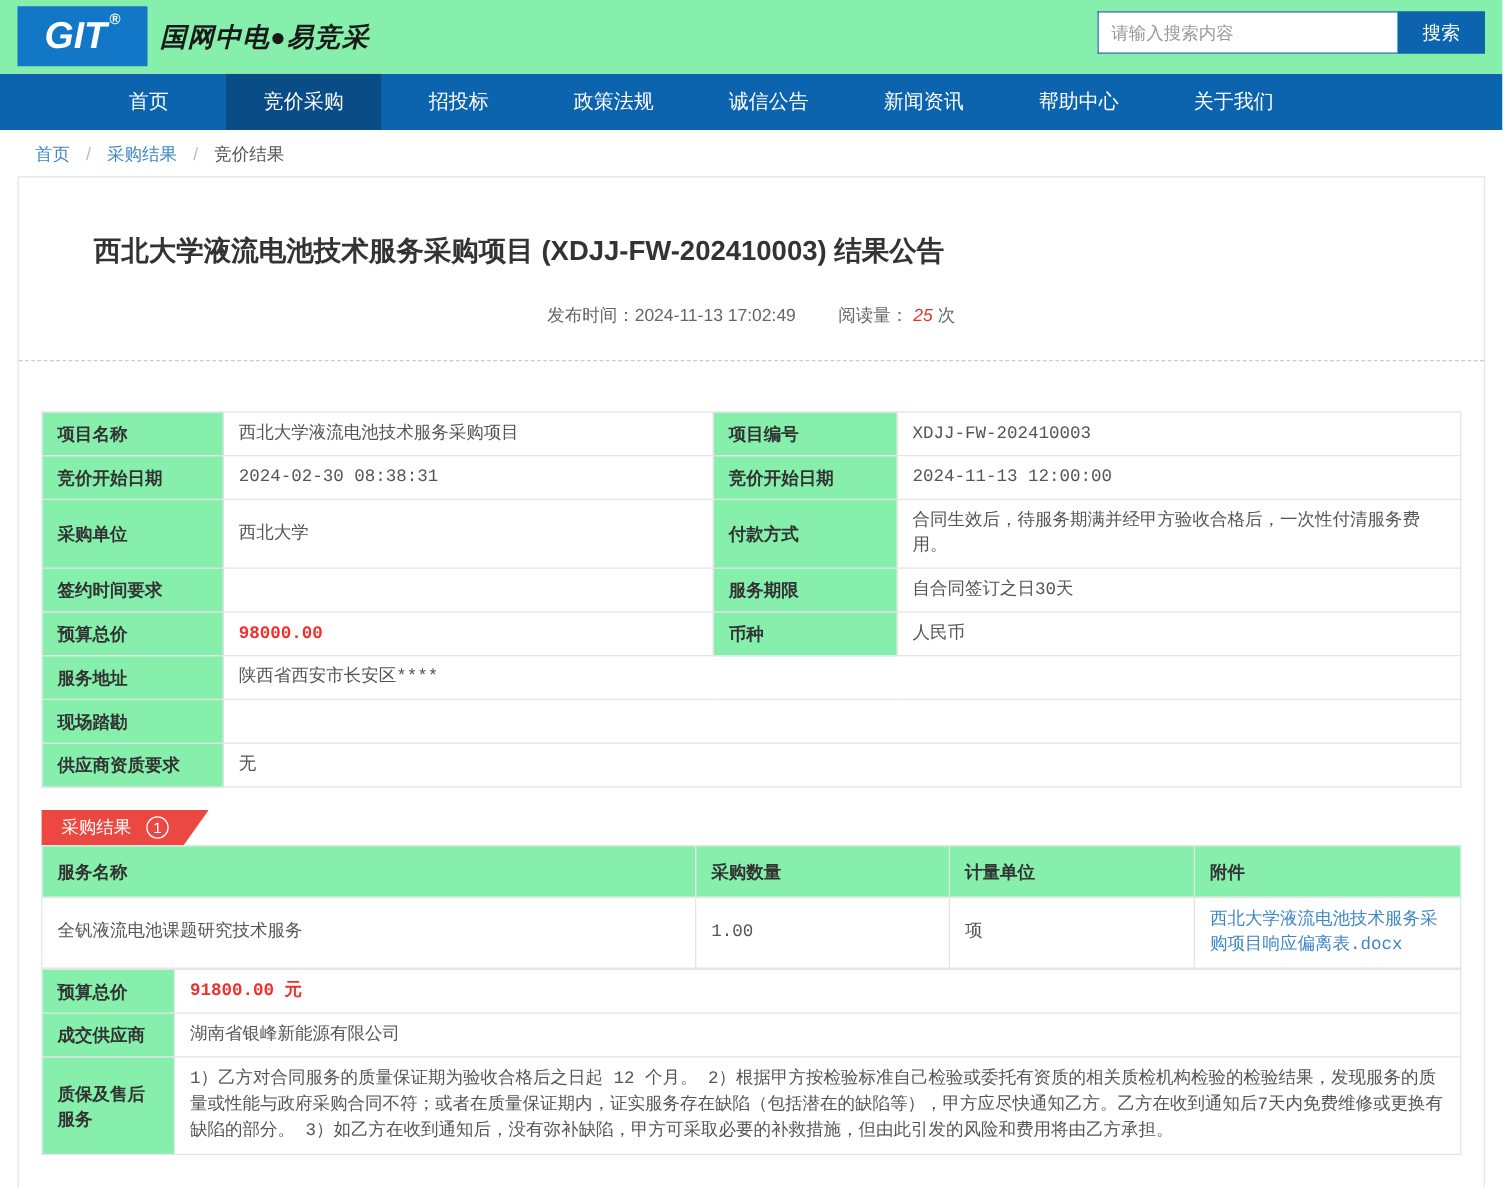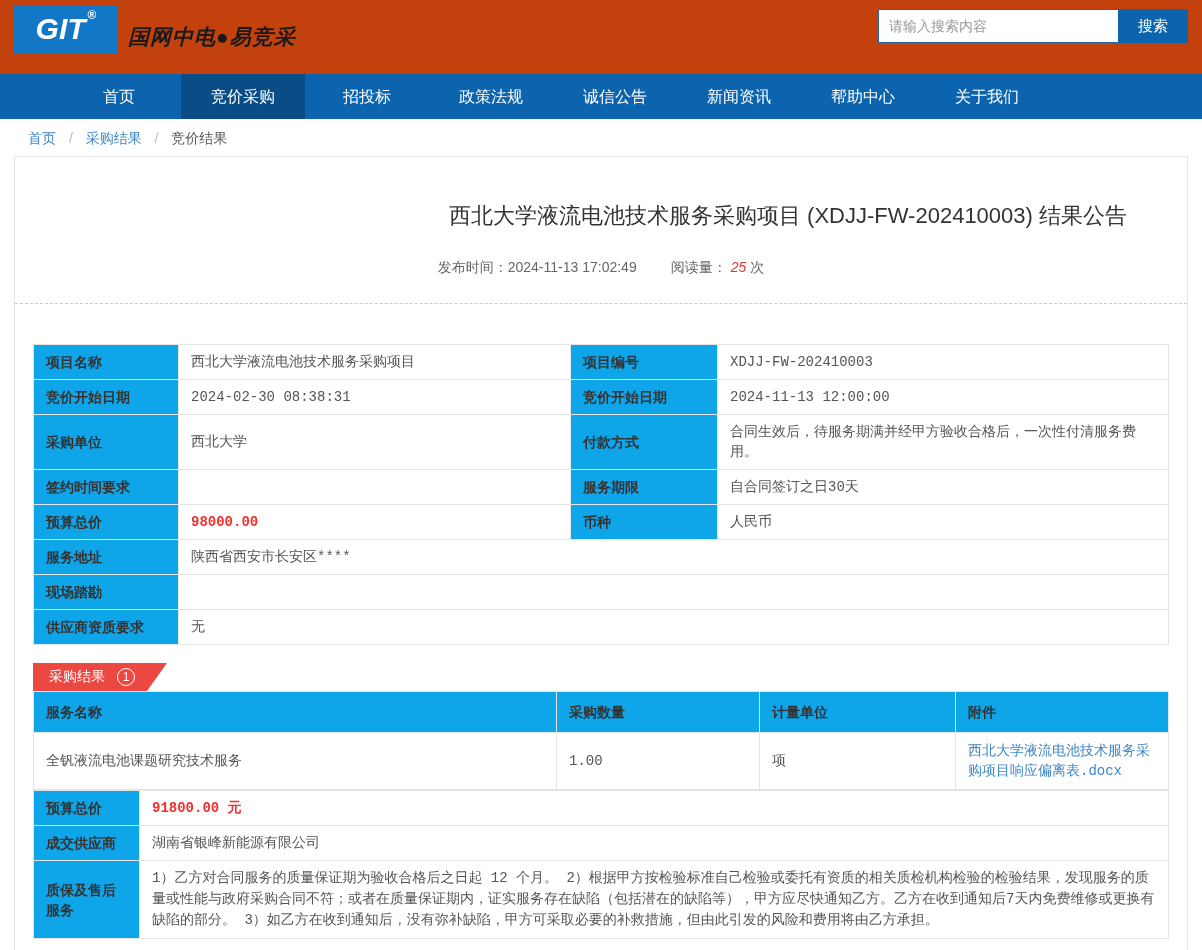--- a/index.html
+++ b/index.html
@@ -2,21 +2,21 @@
 <html><head>
 <meta charset="utf-8">
 <style>
   * { margin:0; padding:0; box-sizing:border-box; }
   html,body { background:#fff; }
   body {
     width:1202px; height:950px; overflow:hidden;
     font-family:"Liberation Sans","DejaVu Sans",sans-serif; color:#333;
   }
   
-  .top { height:74px; position:relative; background:#c2410c; }
+  .top { height:59px; position:relative; background:#86efac; }
   .logo {
     position:absolute; left:14px; top:5px; width:104px; height:48px;
     background:#1377c8; color:#fff; display:flex; align-items:center; justify-content:center;
     font-style:italic; font-weight:bold; font-size:30px; cursor:pointer;
   }
   .logo .reg { font-size:12px; font-style:normal; font-weight:bold; align-self:flex-start; margin:3px 0 0 2px; }
   .brand {
     position:absolute; left:128px; top:50%; transform:translateY(-50%);
     font-size:21px; font-weight:bold; color:#1a1a1a; letter-spacing:1px;font-style:italic;
   }
@@ -33,28 +33,28 @@
   
   .nav { height:45px; background:#0d64ae; display:flex; padding-left:57px; }
   .nav-item { width:124px; line-height:45px; text-align:center; color:#fff; font-size:16px; cursor:pointer; white-space:nowrap; }
   .nav-item.active { background:#0a4c85; }
   
   .breadcrumb { padding:11px 28px 8px; font-size:14px; color:#555; }
   .breadcrumb a { color:#3e87c6; text-decoration:none; cursor:pointer; }
   .breadcrumb .sep { color:#bbb; margin:0 9px; }
   
   .card { margin:0 14px; border:1px solid #e4e4e4; background:#fff; height:840px; }
-  .title { text-align:right; font-size:22px; font-weight:normal; color:#333; padding:44px 60px 0; }
+  .title { text-align:left; font-size:22px; font-weight:bold; color:#333; padding:44px 60px 0; }
   .meta { text-align:center; margin-top:28px; font-size:14px; color:#666; }
   .meta .views-num { color:#e0352f; font-style:italic; margin:0 4px; }
   .meta .gap { display:inline-block; width:34px; }
   .dashed { border-top:1px dashed #ccc; margin-top:26px; }
   
   table { border-collapse:collapse; width:1136px; margin:0 auto; font-size:14px; table-layout:fixed; }
-  th { background:#0ea5e9; font-weight:bold; text-align:left; color:#333; }
+  th { background:#86efac; font-weight:bold; text-align:left; color:#333; }
   th, td { border:1px solid #e4e4e4; padding:7px 12px; line-height:20px; vertical-align:middle; word-break:break-all; }
   td { color:#555;font-family:Liberation Mono, monospace; }
   .info-table { margin-top:40px; }
   .red { color:#f0302c; font-weight:bold; }
   
   .ribbon-wrap { width:1136px; margin:18px auto 0; height:28px; }
   .ribbon {
     display:inline-flex; align-items:center; height:28px; background:#ec4842; color:#fff;
     font-size:14px; padding:0 32px 0 16px;
     clip-path:polygon(0 0,100% 0,calc(100% - 20px) 100%,0 100%);

